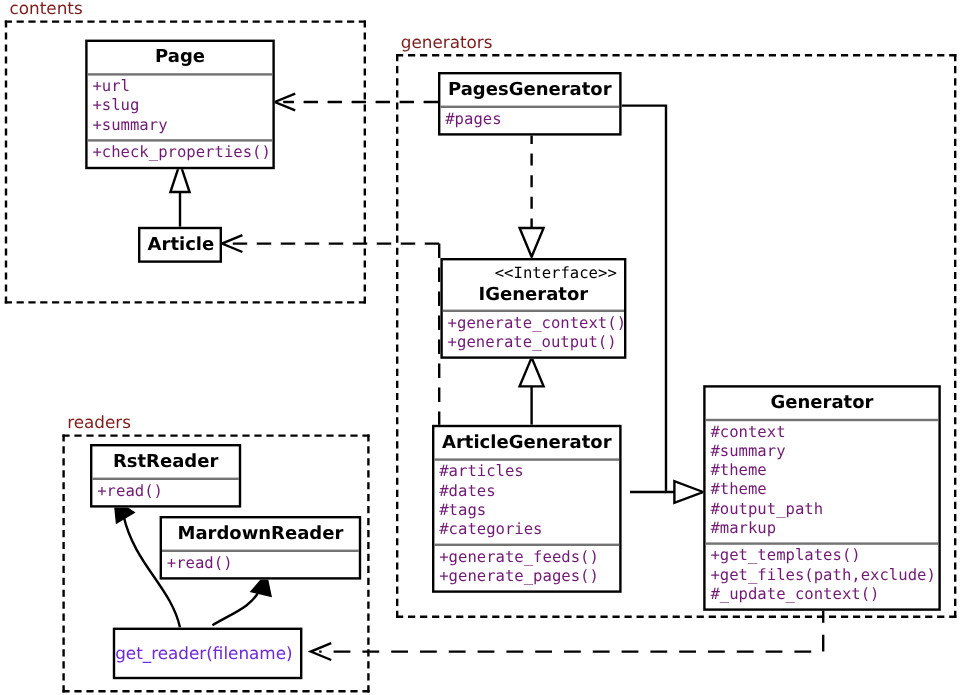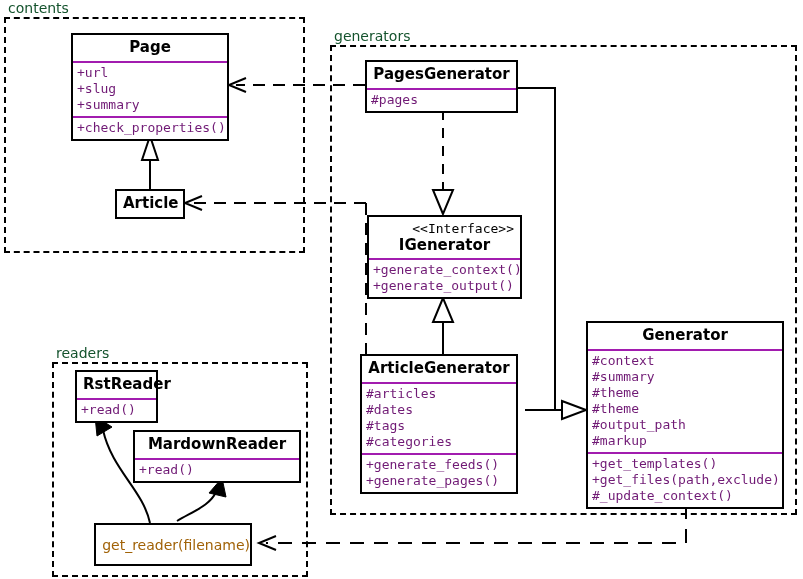--- a/index.html
+++ b/index.html
@@ -30,36 +30,36 @@
   .pkg {
     position: absolute;
     box-sizing: border-box;
     border: 2px dashed #000;
     background: transparent;
   }
   .pkg-label {
     position: absolute;
     font-family: "DejaVu Sans", sans-serif;
     font-size: 14px;
-    color: #14532d;
+    color: #7f1d1d;
     background: #ffffff;
     padding: 0 2px;
     white-space: nowrap;
   }
 
   
   .uml {
     position: absolute;
     box-sizing: border-box;
     border: 2px solid #000;
     background: #ffffff;
     font-family: "DejaVu Sans Mono", monospace;
   }
   .uml .sec {
-    border-bottom: 2px solid #a21caf;
+    border-bottom: 2px solid #737373;
   }
   .uml .sec:last-child {
     border-bottom: none;
   }
   .uml .title {
     font-family: "DejaVu Sans", sans-serif;
     font-weight: bold;
     font-size: 15px;
     text-align: center;
     padding: 4px 6px 5px 6px;
@@ -84,24 +84,24 @@
     white-space: nowrap;
     color: #701a75;
   }
   .plainbox {
     position: absolute;
     box-sizing: border-box;
     border: 2px solid #000;
     background: #ffffff;
     display: flex;
     align-items: center;
-    justify-content: flex-end;
+    justify-content: flex-start;
     font-family: "DejaVu Sans", sans-serif;
     font-size: 14px;
-    color: #a16207;
+    color: #6d28d9;
   }
 </style>
 </head>
 <body>
 
 <div id="canvas">
 
   <div class="pkg" style="left:4px; top:17px; width:301px; height:236px;"></div>
   <div class="pkg-label" style="left:6px; top:0px;">contents</div>
 
@@ -236,21 +236,21 @@
       <div class="member">#output_path</div>
       <div class="member">#markup</div>
     </div>
     <div class="sec members">
       <div class="member">+get_templates()</div>
       <div class="member">+get_files(path,exclude)</div>
       <div class="member">#_update_context()</div>
     </div>
   </div>
 
-  <div class="uml" style="left:75px; top:370px; width:83px;">
+  <div class="uml" style="left:75px; top:370px; width:126px;">
     <div class="sec title">RstReader</div>
     <div class="sec members">
       <div class="member">+read()</div>
     </div>
   </div>
 
   <div class="uml" style="left:133px; top:430px; width:168px;">
     <div class="sec title">MardownReader</div>
     <div class="sec members">
       <div class="member">+read()</div>

